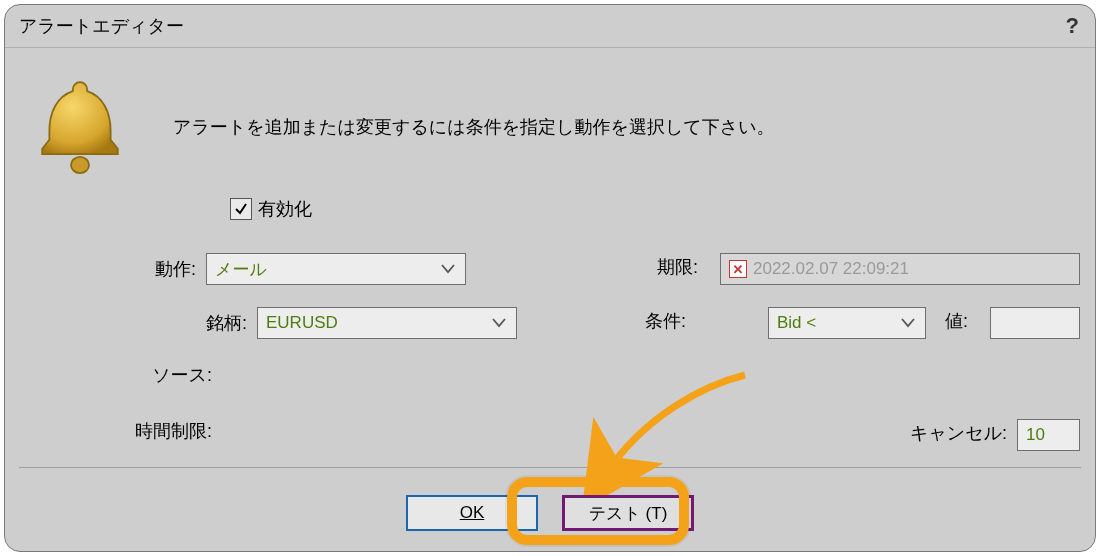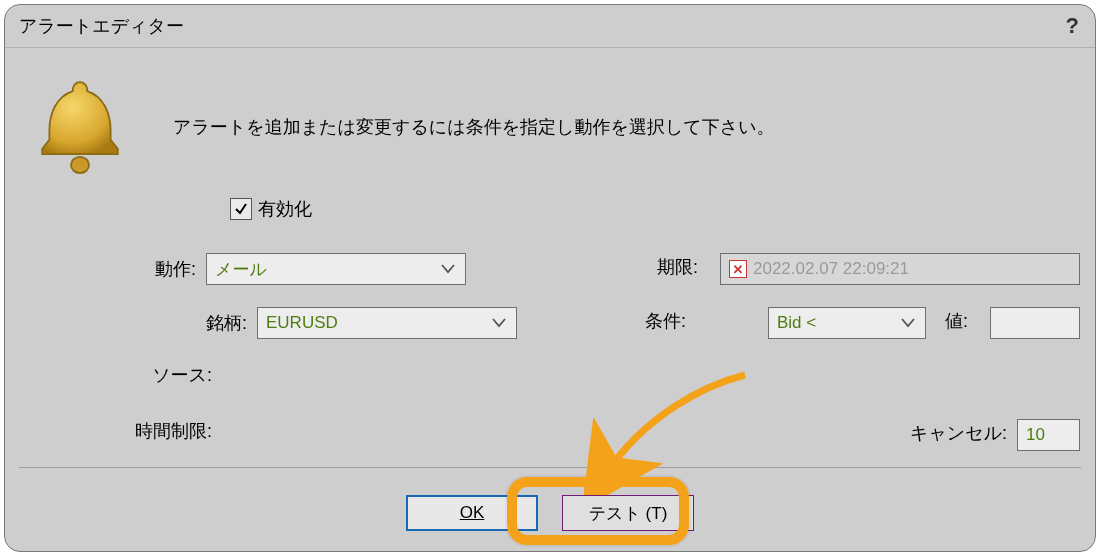--- a/index.html
+++ b/index.html
@@ -100,21 +100,21 @@
     position: absolute;
     left: 0; right: 0;
     top: 490px;
     display: flex;
     justify-content: center;
     gap: 24px;
   }
   .btn {
     min-width: 132px;
     height: 36px;
-    border: 1px solid #701a75;
+    border: 3px solid #701a75;
     background: #dfdfdf;
     font-size: 17px;
     display: flex;
     align-items: center; justify-content: center;
     padding: 0 18px;
     cursor: pointer;
   }
   .btn.default {
     border: 2px solid #1a66b3;
     background: #e8e8e8;

